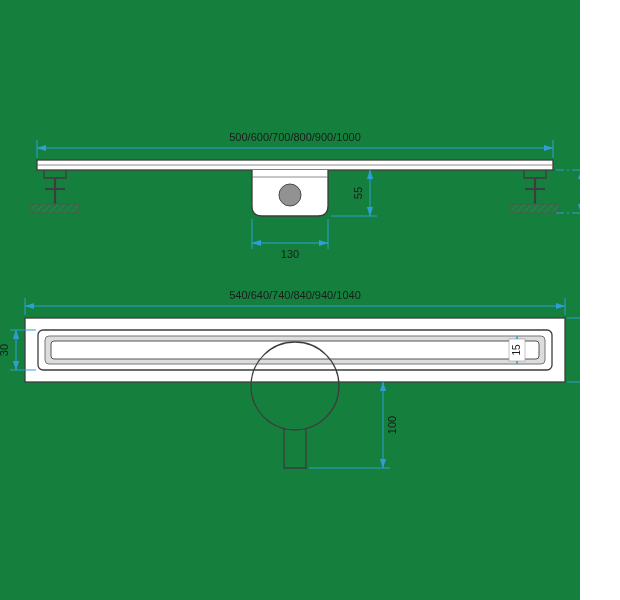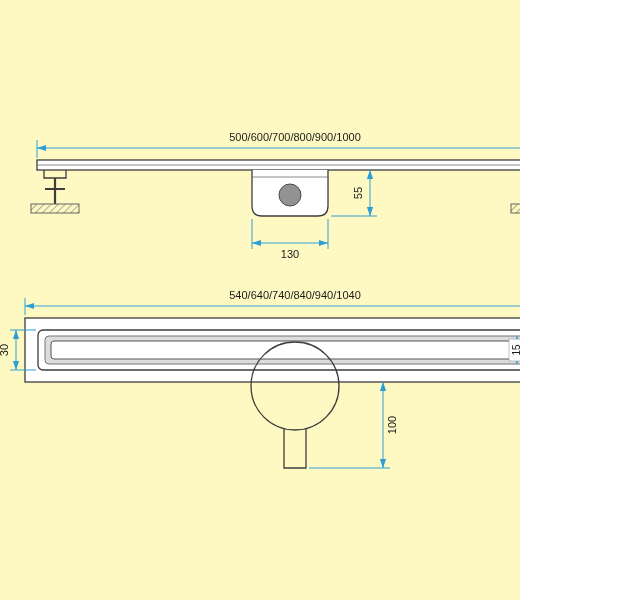--- a/index.html
+++ b/index.html
@@ -1,17 +1,17 @@
 <!DOCTYPE html>
 <html style="--dim: #2e9fd6; --ink: #3d3d3d;"><head>
 <meta charset="utf-8">
 <style>
   :root { --dim:#2e9fd6; --ink:#3d3d3d; }
   html,body { margin:0; padding:0; background:#fff; }
-  .stage { width:520px; height:600px; position:relative; background:#fef9c3; overflow:hidden; }
+  .stage { width:580px; height:600px; position:relative; background:#15803d; overflow:hidden; }
   svg { display:block; }
   .ink        { stroke:var(--ink); stroke-width:1.3; fill:none; }
   .ink-thin   { stroke:#6e6e6e; stroke-width:.8; fill:none; }
   .white-fill { fill:#fff; }
   .dimline    { stroke:var(--dim); stroke-width:1; fill:none; }
   .extline    { stroke:var(--dim); stroke-width:1; fill:none; }
   .cline      { stroke:var(--dim); stroke-width:1; fill:none; stroke-dasharray:8 3 2 3; }
   .arrowhead  { fill:var(--dim); }
   text.dim-label { fill:#1b1b1b; font:11px "Liberation Sans", sans-serif; }
   text.dim-label-sm { fill:#1b1b1b; font:10px "Liberation Sans", sans-serif; }

